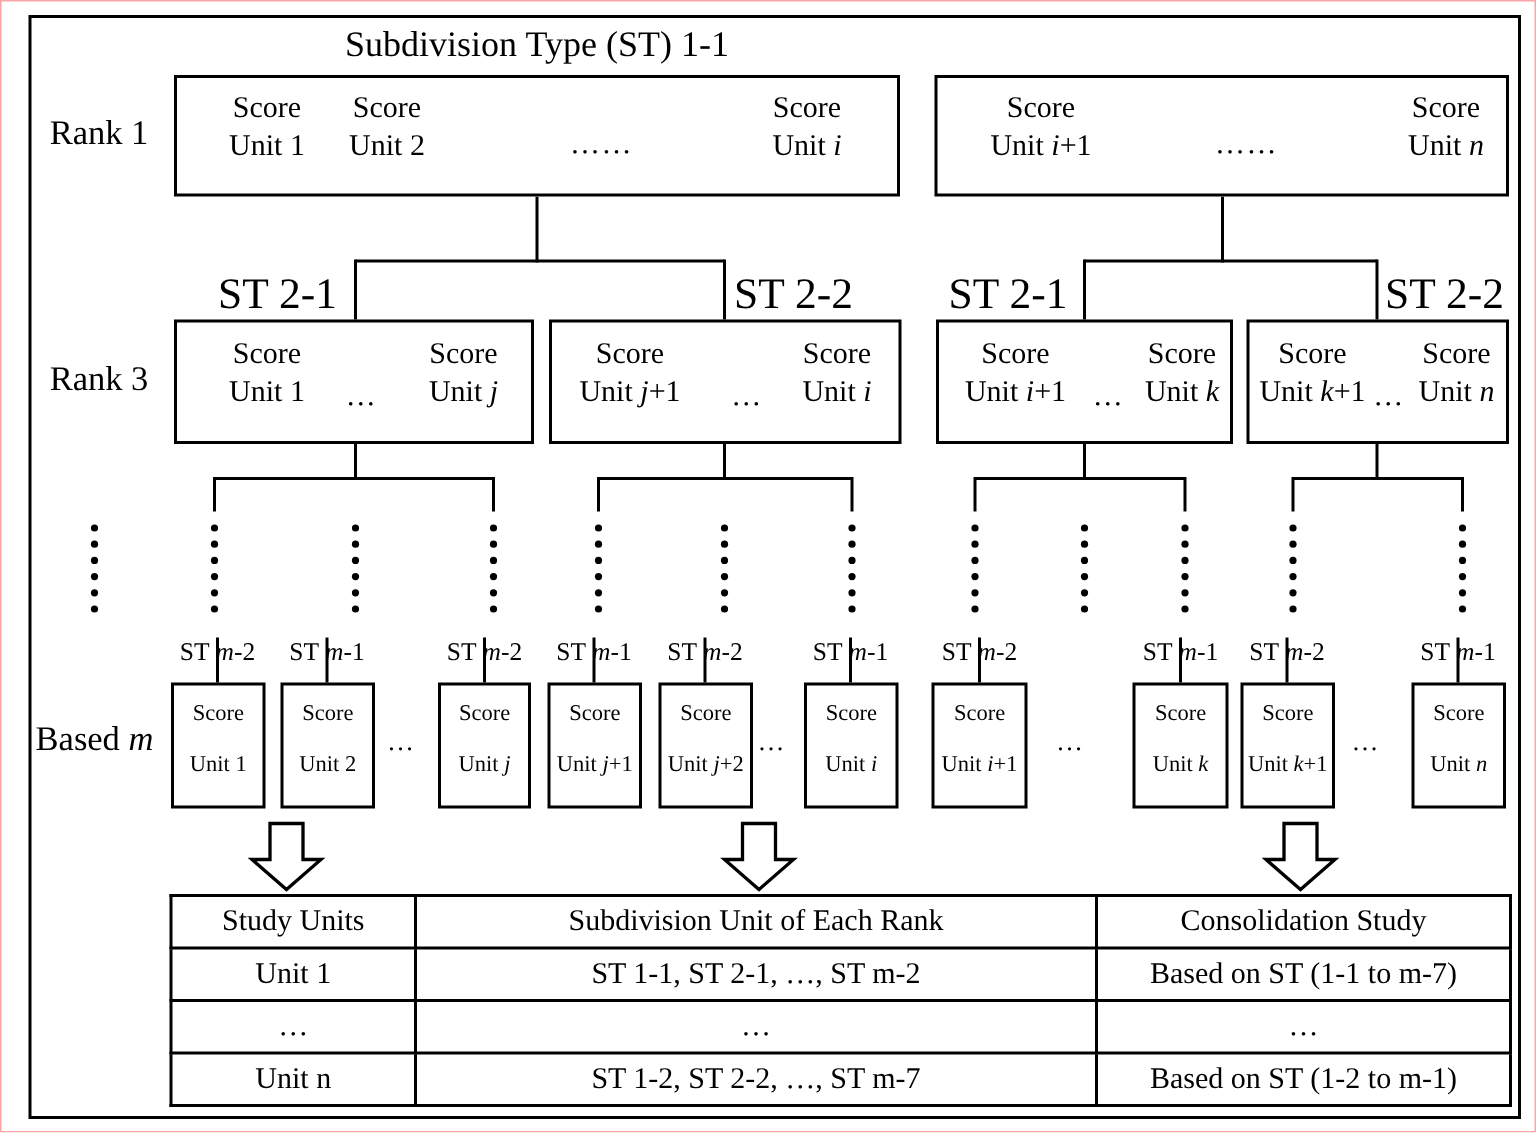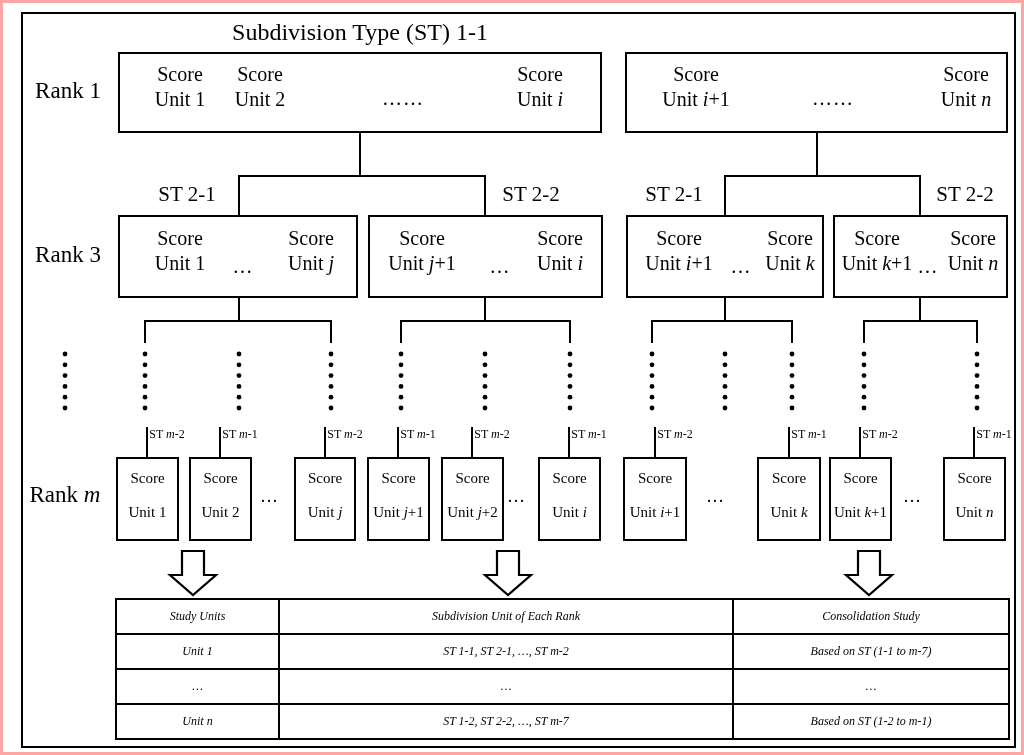--- a/index.html
+++ b/index.html
@@ -1,38 +1,38 @@
 <!DOCTYPE html>
 <html><head>
 <meta charset="utf-8">
 <style>
   html,body{margin:0;padding:0;background:#fff;}
   .canvas{
     position:relative;width:1024px;height:755px;background:#ffffff;
     font-family:"Liberation Serif","DejaVu Serif",serif;color:#000;
-    border:3px solid #fca5a5;box-sizing:border-box;overflow:hidden;
+    border:1px solid #fca5a5;box-sizing:border-box;overflow:hidden;
   }
   .frame{position:absolute;left:18px;top:9px;width:991px;height:732px;border:2px solid #000;}
   svg.wires{position:absolute;left:0;top:0;width:1024px;height:755px;}
   svg.wires line{stroke:#000;stroke-width:2;}
   svg.wires circle{fill:#000;}
   svg.wires polygon{fill:#fff;stroke:#000;stroke-width:2.2;}
   .title{position:absolute;top:16px;transform:translateX(-50%);font-size:24px;white-space:nowrap;}
   .rank{position:absolute;transform:translateX(-50%);font-size:23px;white-space:nowrap;}
-  .st2{position:absolute;top:179px;transform:translateX(-50%);font-size:21px;white-space:nowrap;}
+  .st2{position:absolute;top:179px;transform:translateX(-50%);font-size:29px;white-space:nowrap;}
   .box{position:absolute;border:2px solid #000;background:#fff;box-sizing:border-box;}
   .cell{position:absolute;transform:translateX(-50%);text-align:center;font-size:20px;line-height:25px;white-space:nowrap;}
   .hdots{position:absolute;transform:translateX(-50%);font-size:20px;letter-spacing:1px;white-space:nowrap;}
-  .mlabel{position:absolute;top:424px;transform:translateX(-50%);font-size:12px;white-space:nowrap;margin-left:20px;}
+  .mlabel{position:absolute;top:424px;transform:translateX(-50%);font-size:17px;white-space:nowrap;}
   .mbox{position:absolute;top:454px;height:84px;border:2px solid #000;background:#fff;box-sizing:border-box;
         font-size:15px;text-align:center;white-space:nowrap;}
   .mbox .ml{margin-top:11px;}
   .mbox .ml2{margin-top:17px;}
   .gdots{position:absolute;top:483px;transform:translateX(-50%);font-size:18px;}
-  .btable{position:absolute;left:112px;top:595px;border-collapse:collapse;table-layout:fixed;font-size:12px;font-style:italic;}
+  .btable{position:absolute;left:112px;top:595px;border-collapse:collapse;table-layout:fixed;font-size:20px;}
   .btable td{border:2px solid #000;text-align:center;height:33px;padding:0;overflow:hidden;white-space:nowrap;}
   i{font-style:italic;}
 </style>
 </head>
 <body>
 
 <div class="canvas">
   <div class="frame"></div>
 
   <svg class="wires" xmlns="http://www.w3.org/2000/svg">
@@ -154,21 +154,21 @@
       <polygon points="179,548 201,548 201,572 213,572 190,592 167,572 179,572"></polygon>
       <polygon points="494,548 516,548 516,572 528,572 505,592 482,572 494,572"></polygon>
       <polygon points="855,548 877,548 877,572 889,572 866,592 843,572 855,572"></polygon>
     </g>
   </svg>
 
   <div class="title" style="left:357px">Subdivision Type (ST) 1-1</div>
 
   <div class="rank" style="left:65px;top:75px"><span>Rank 1</span><i></i></div>
   <div class="rank" style="left:65px;top:239px"><span>Rank 3</span><i></i></div>
-  <div class="rank" style="left:62px;top:479px"><span>Rank </span><i>m</i></div>
+  <div class="rank" style="left:62px;top:479px"><span>Based </span><i>m</i></div>
 
   <div class="box" style="left:115px;top:49px;width:484px;height:81px"></div>
   <div class="box" style="left:622px;top:49px;width:383px;height:81px"></div>
 
   <div class="cell" style="left:177px;top:59px">
     <div>Score</div>
     <div><span>Unit 1</span><i></i><span></span></div>
   </div>
   <div class="cell" style="left:257px;top:59px">
     <div>Score</div>

